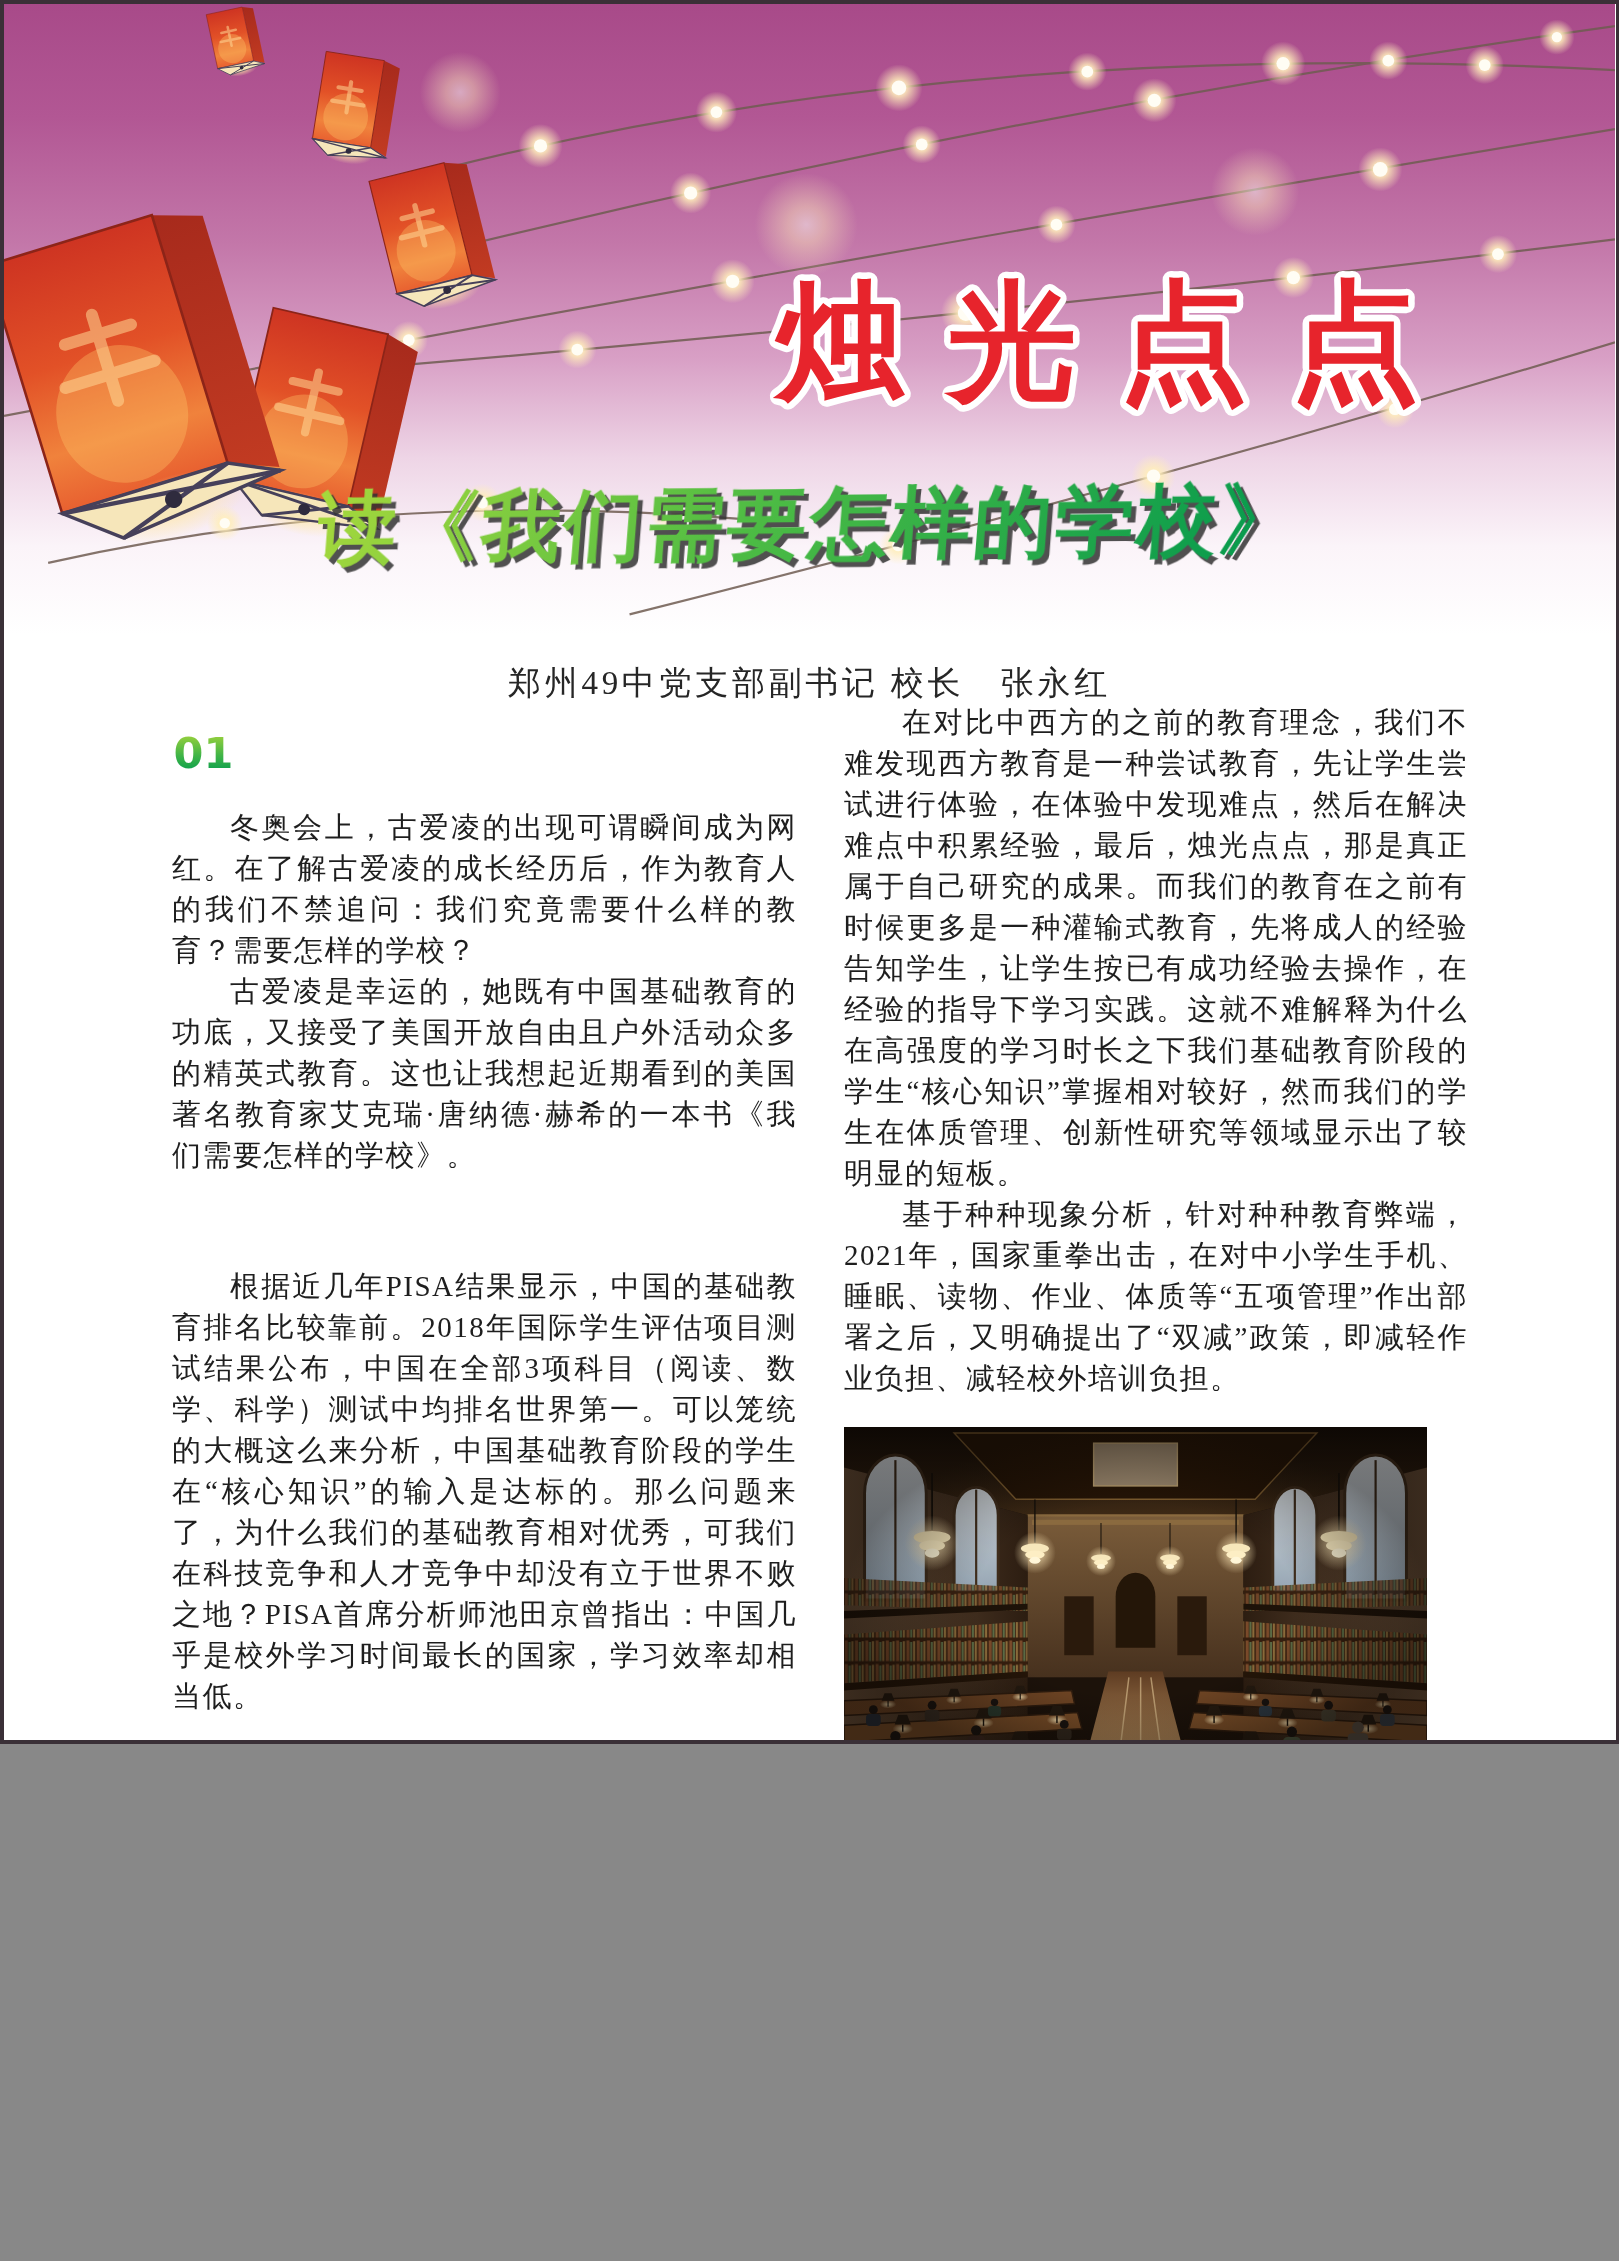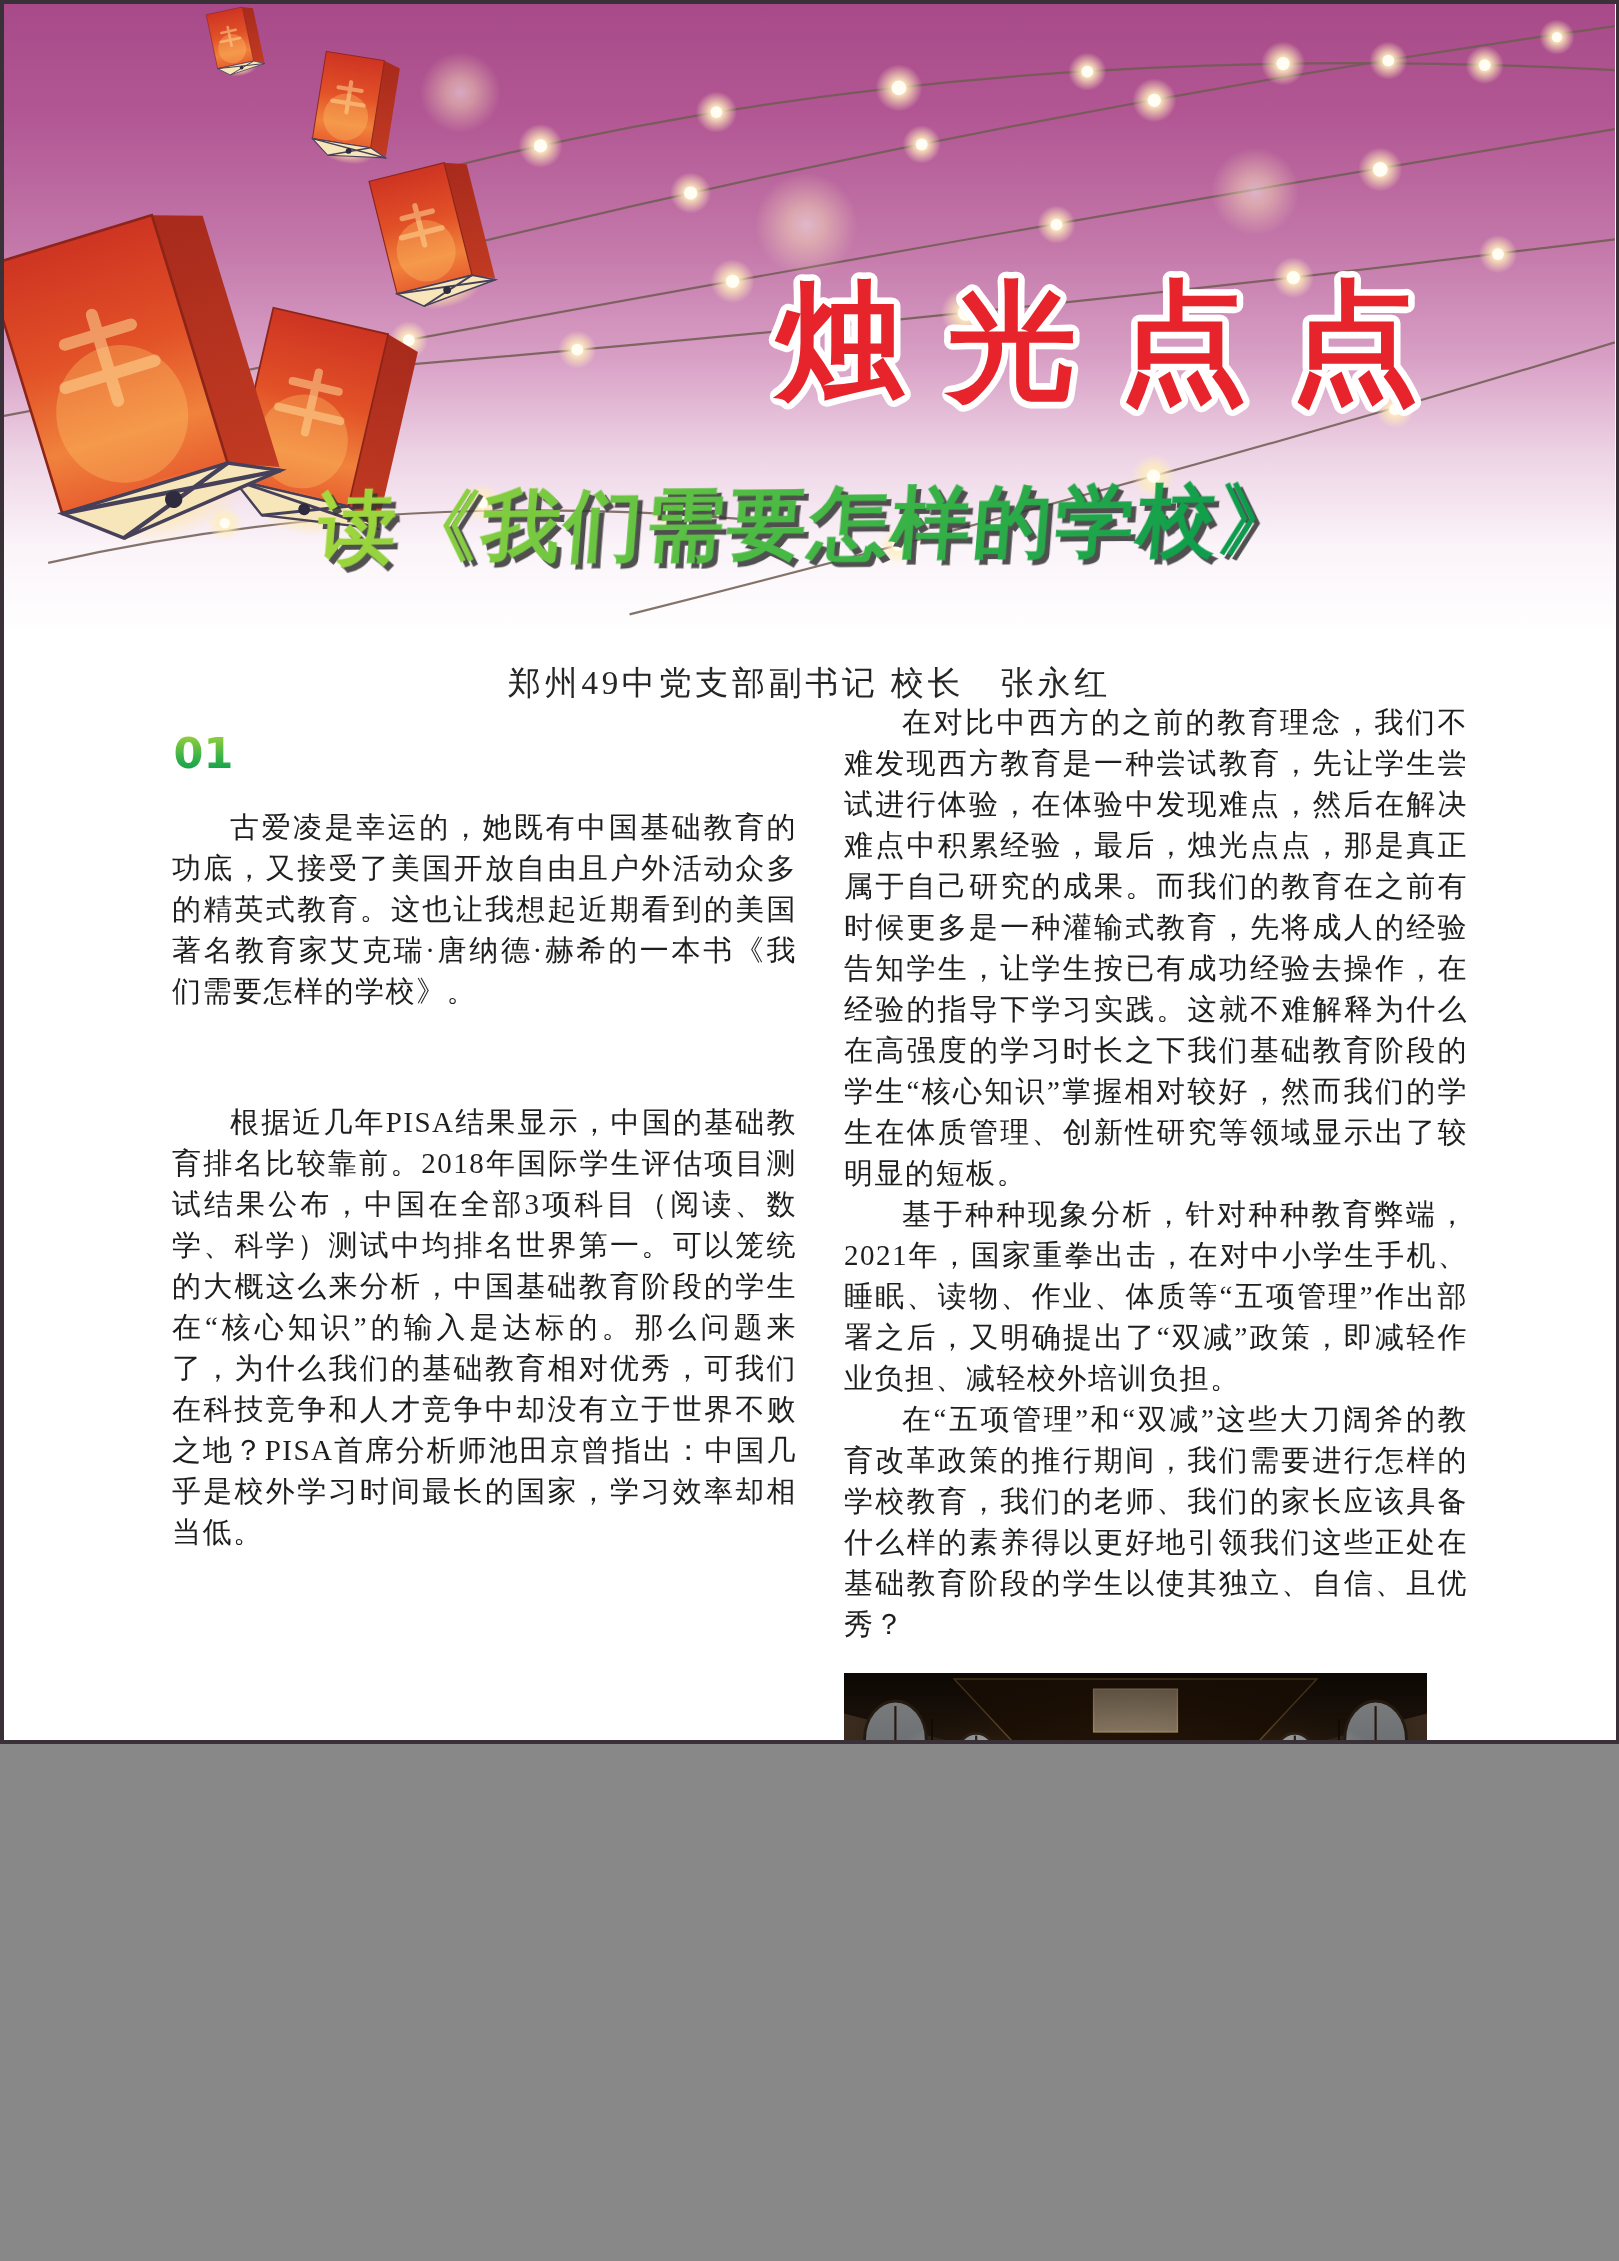--- a/index.html
+++ b/index.html
@@ -218,31 +218,31 @@
 
   <div class="subtitle-wrap">
     <span class="subtitle">读《我们需要怎样的学校》</span>
   </div>
 
   <div class="byline">郑州49中党支部副书记 校长　张永红</div>
 
   <div class="col col-left">
     <div class="section">
       <div class="sec-marker">01</div>
+      <p>冬奥会上，古爱凌的出现可谓瞬间成为网红。在了解古爱凌的成长经历后，作为教育人的我们不禁追问：我们究竟需要什么样的教育？需要怎样的学校？</p>
       <p>古爱凌是幸运的，她既有中国基础教育的功底，又接受了美国开放自由且户外活动众多的精英式教育。这也让我想起近期看到的美国著名教育家艾克瑞·唐纳德·赫希的一本书《我们需要怎样的学校》。</p>
     </div>
     <div class="section">
       <p>根据近几年PISA结果显示，中国的基础教育排名比较靠前。2018年国际学生评估项目测试结果公布，中国在全部3项科目（阅读、数学、科学）测试中均排名世界第一。可以笼统的大概这么来分析，中国基础教育阶段的学生在“核心知识”的输入是达标的。那么问题来了，为什么我们的基础教育相对优秀，可我们在科技竞争和人才竞争中却没有立于世界不败之地？PISA首席分析师池田京曾指出：中国几乎是校外学习时间最长的国家，学习效率却相当低。</p>
     </div>
   </div>
 
   <div class="col col-right">
     <p>在对比中西方的之前的教育理念，我们不难发现西方教育是一种尝试教育，先让学生尝试进行体验，在体验中发现难点，然后在解决难点中积累经验，最后，烛光点点，那是真正属于自己研究的成果。而我们的教育在之前有时候更多是一种灌输式教育，先将成人的经验告知学生，让学生按已有成功经验去操作，在经验的指导下学习实践。这就不难解释为什么在高强度的学习时长之下我们基础教育阶段的学生“核心知识”掌握相对较好，然而我们的学生在体质管理、创新性研究等领域显示出了较明显的短板。</p>
     <p>基于种种现象分析，针对种种教育弊端，2021年，国家重拳出击，在对中小学生手机、睡眠、读物、作业、体质等“五项管理”作出部署之后，又明确提出了“双减”政策，即减轻作业负担、减轻校外培训负担。</p>
-    <p>在“五项管理”和“双减”这些大刀阔斧的教育改革政策的推行期间，我们需要进行怎样的学校教育，我们的老师、我们的家长应该具备什么样的素养得以更好地引领我们这些正处在基础教育阶段的学生以使其独立、自信、且优秀？</p>
 
     <div class="photo" role="img" aria-label="图书馆阅览大厅照片">
       <svg viewBox="0 0 794 470" preserveAspectRatio="none">
         <defs>
           <linearGradient id="ceilG" x1="0" y1="0" x2="0" y2="1">
             <stop offset="0" stop-color="#110a05"></stop>
               <stop offset="1" stop-color="#3d2915"></stop>
           </linearGradient>
           <linearGradient id="wallL" x1="0" y1="0" x2="1" y2="0">
             <stop offset="0" stop-color="#6b513a"></stop>

